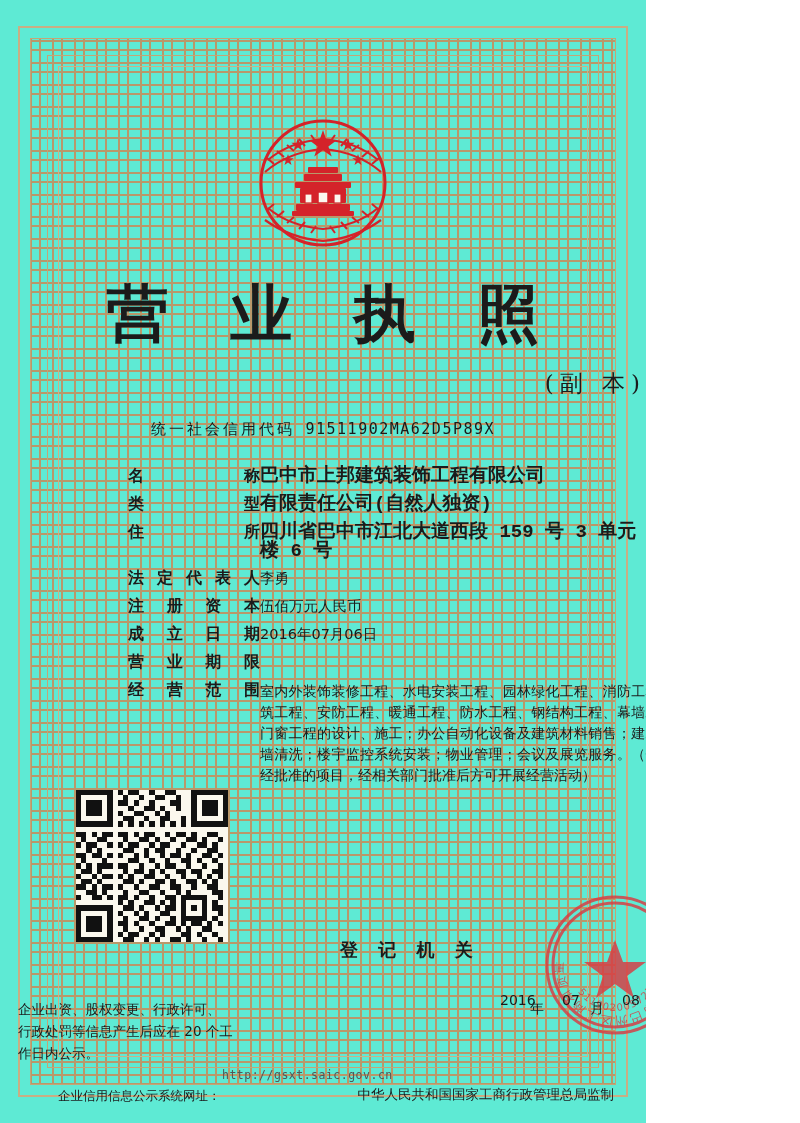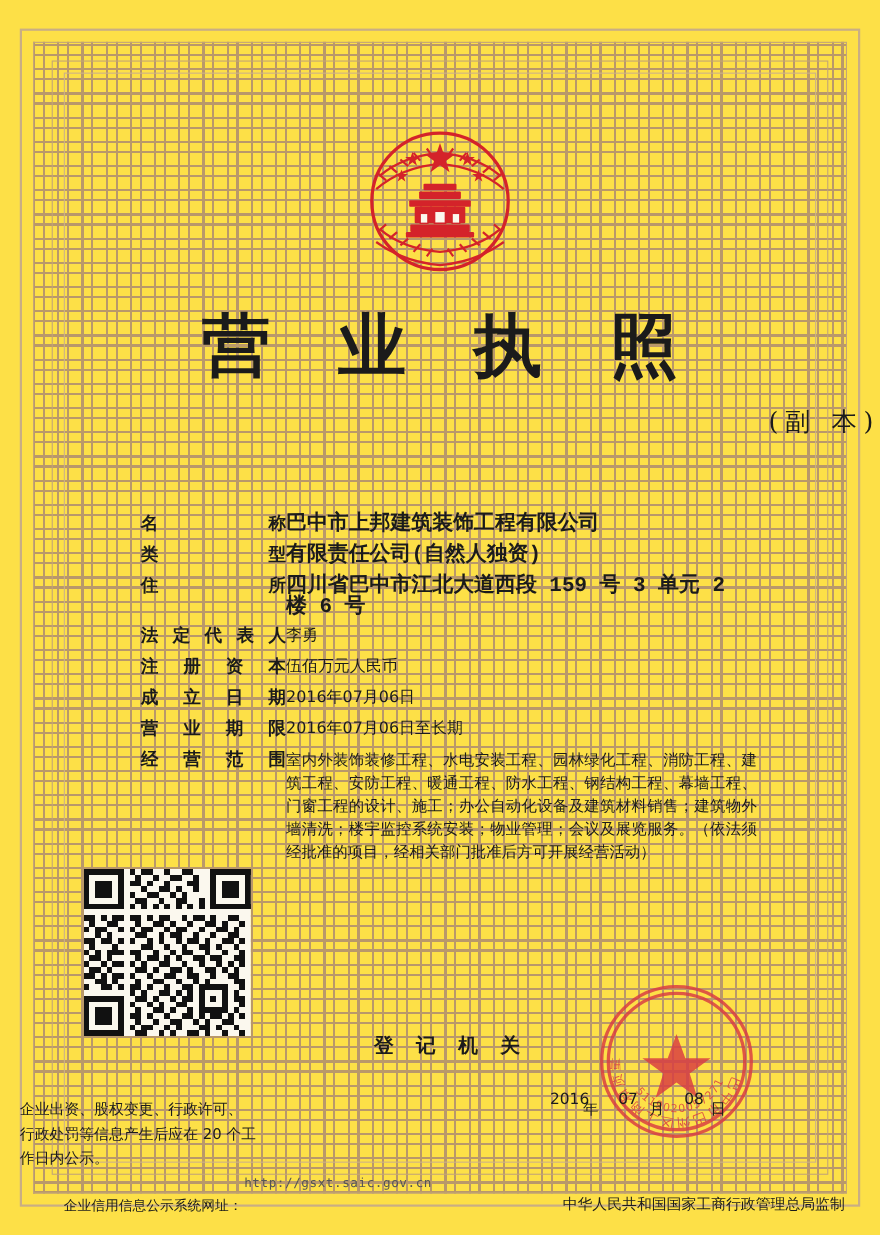--- a/index.html
+++ b/index.html
@@ -5,23 +5,23 @@
   html, body {
     margin: 0;
     padding: 0;
     background: #ffffff;
   }
   body {
     font-family: "Liberation Sans", sans-serif;
   }
   #page {
     position: relative;
-    width: 800px;
+    width: 646px;
     height: 1123px;
-    background: #fde047;
+    background: #5eead4;
     overflow: hidden;
   }
   
   .border-outer {
     position: absolute;
     left: 18px;
     top: 26px;
     right: 18px;
     bottom: 26px;
     border: 2px solid #c9ae84;
@@ -297,20 +297,24 @@
           <polygon points="100,30 101.6,34.8 106.7,34.8 102.6,37.8 104.1,42.6 100,39.6 95.9,42.6 97.4,37.8 93.3,34.8 98.4,34.8"></polygon>
           <polygon points="40,46 41.4,50.2 45.8,50.2 42.2,52.8 43.5,57 40,54.4 36.5,57 37.8,52.8 34.2,50.2 38.6,50.2"></polygon>
           <polygon points="110,46 111.4,50.2 115.8,50.2 112.2,52.8 113.5,57 110,54.4 106.5,57 107.8,52.8 104.2,50.2 108.6,50.2"></polygon>
         </g>
       </g>
     </svg>
   </div>
 
   <div class="cert-title">营 业 执 照</div>
   <div class="cert-subtitle">(副 本)</div>
+  <div class="credit-code">
+    <span class="cc-label">统一社会信用代码</span>
+    <span>91511902MA62D5P89X</span>
+  </div>
 
   <div class="fields">
 
     <div class="row">
       <div class="row-label">
         <span>名</span>
         <span>称</span>
       </div>
       <div class="row-value big">巴中市上邦建筑装饰工程有限公司</div>
     </div>
@@ -362,21 +366,20 @@
       <div class="row-value">2016年07月06日</div>
     </div>
 
     <div class="row">
       <div class="row-label">
         <span>营</span>
         <span>业</span>
         <span>期</span>
         <span>限</span>
       </div>
-      <div class="row-value">2016年07月06日至长期</div>
     </div>
 
     <div class="row scope">
       <div class="row-label">
         <span>经</span>
         <span>营</span>
         <span>范</span>
         <span>围</span>
       </div>
       <div class="row-value">室内外装饰装修工程、水电安装工程、园林绿化工程、消防工程、建筑工程、安防工程、暖通工程、防水工程、钢结构工程、幕墙工程、门窗工程的设计、施工；办公自动化设备及建筑材料销售；建筑物外墙清洗；楼宇监控系统安装；物业管理；会议及展览服务。（依法须经批准的项目，经相关部门批准后方可开展经营活动）</div>

